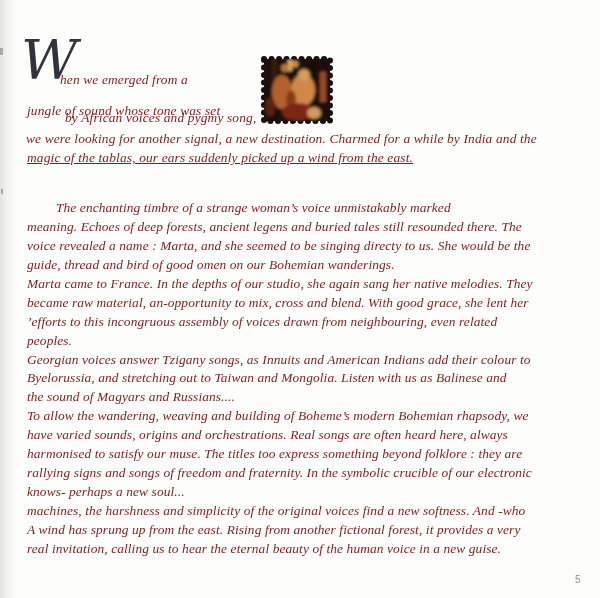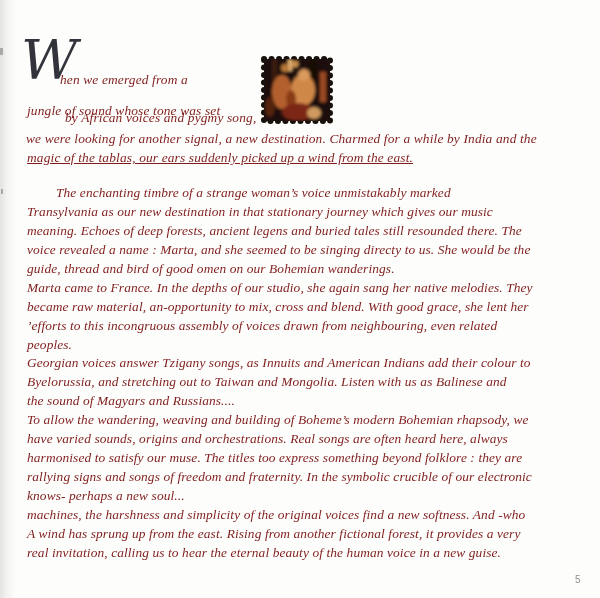--- a/index.html
+++ b/index.html
@@ -23,21 +23,21 @@
              letter-spacing:.15px;}
   .ol0{left:60px;top:72px;}
   .ol1{left:27px;top:103px;}
   .ol2{left:27px;top:110px;margin-left:38px;}
   .ol3{left:26px;top:131px;}
   .ol4{left:27px;top:150px;text-decoration:underline;}
 
   .body-text{position:absolute;left:27px;top:185px;font-size:13.4px;
              letter-spacing:.1px;}
   .body-text .line{white-space:nowrap;height:18.95px;}
-  .body-text .line.indent{padding-left:29px;}
+  .body-text .line.indent{padding-left:29px;margin-top:15px;}
 
   .stamp{position:absolute;left:258px;top:52px;}
 
   .page-num{position:absolute;left:575px;top:574px;font-size:10px;
             font-style:normal;color:#8f8f92;font-family:"Liberation Sans",sans-serif;}
 </style>
 </head>
 <body>
 
 <div class="stage">
@@ -76,21 +76,20 @@
       <circle cx="37" cy="12" r="3.5" fill="#c98f4e"></circle>
       <ellipse cx="33" cy="47" rx="5" ry="9" fill="#8a3a16"></ellipse>
       <ellipse cx="40" cy="60" rx="16" ry="9" fill="#7c2812"></ellipse>
       <ellipse cx="56" cy="61" rx="7" ry="6" fill="#cf9a5e"></ellipse>
       <ellipse cx="12" cy="55" rx="5" ry="10" fill="#54220e"></ellipse>
     </g>
   </svg>
 
   <div class="body-text ink">
     <div class="line indent">The enchanting timbre of a strange woman’s voice unmistakably marked</div>
-    <div class="line">Transylvania as our new destination in that stationary journey which gives our music</div>
     <div class="line">meaning. Echoes of deep forests, ancient legens and buried tales still resounded there. The</div>
     <div class="line">voice revealed a name : Marta, and she seemed to be singing directy to us. She would be the</div>
     <div class="line">guide, thread and bird of good omen on our Bohemian wanderings.</div>
     <div class="line">Marta came to France. In the depths of our studio, she again sang her native melodies. They</div>
     <div class="line">became raw material, an-opportunity to mix, cross and blend. With good grace, she lent her</div>
     <div class="line">’efforts to this incongruous assembly of voices drawn from neighbouring, even related</div>
     <div class="line">peoples.</div>
     <div class="line">Georgian voices answer Tzigany songs, as Innuits and American Indians add their colour to</div>
     <div class="line">Byelorussia, and stretching out to Taiwan and Mongolia. Listen with us as Balinese and</div>
     <div class="line">the sound of Magyars and Russians....</div>

